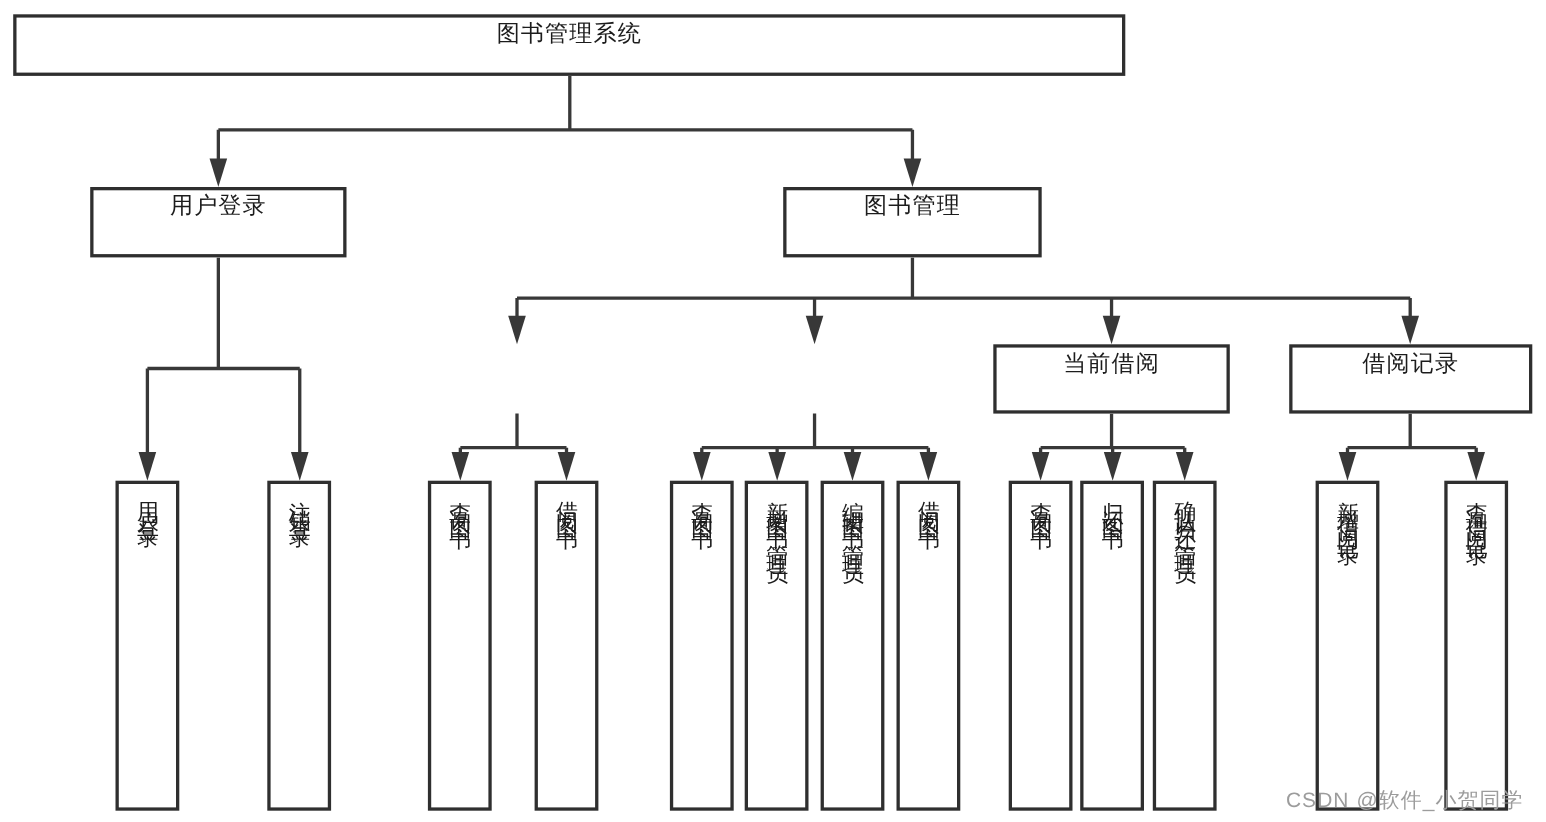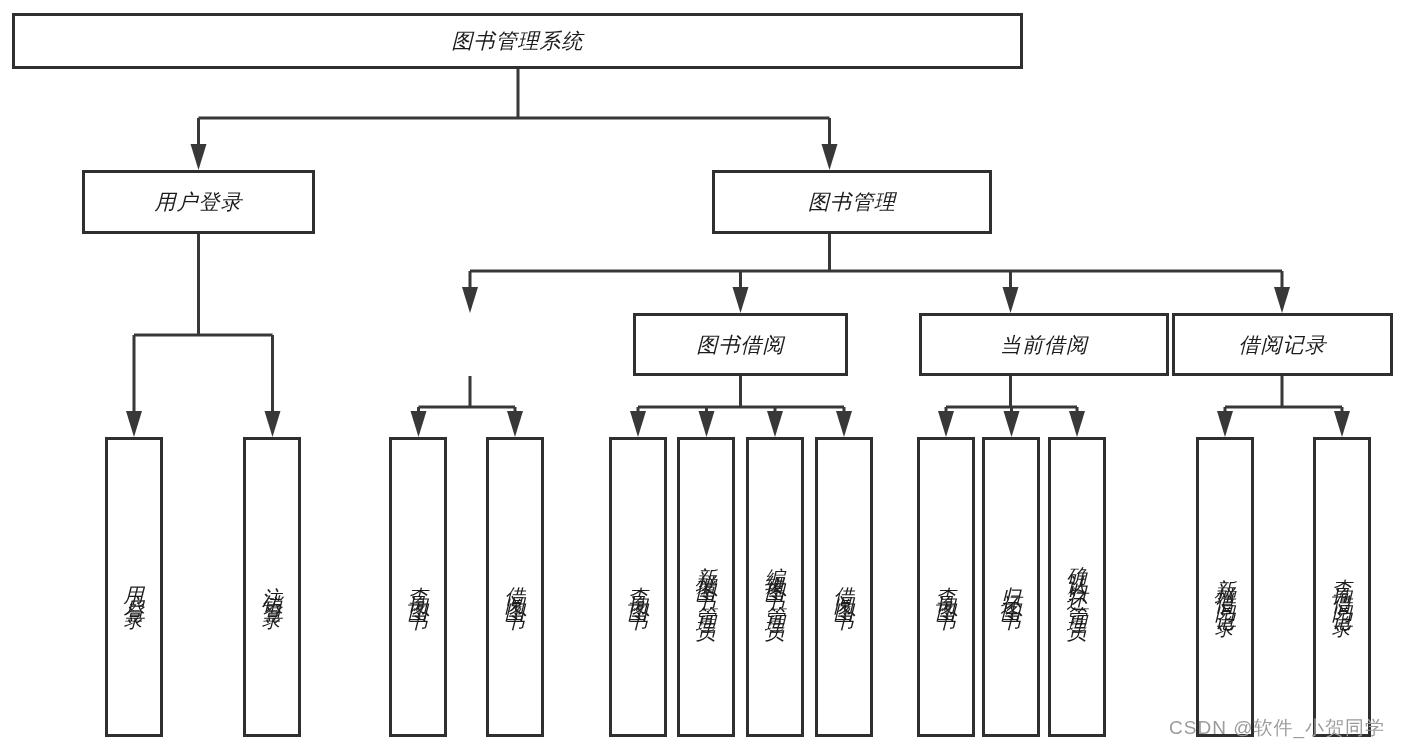--- a/index.html
+++ b/index.html
@@ -35,40 +35,38 @@
   svg.connectors .heads {
     fill: var(--line);
     stroke: none;
   }
 
   .node {
     position: absolute;
     border: 3px solid var(--border);
     background: var(--bg);
     display: flex;
-    align-items: center;
     justify-content: center;
     z-index: 1;
-    font-style: italic;
   }
   .node .lbl {
     color: var(--text);
     font-size: 21px;
     letter-spacing: 1px;
     white-space: nowrap;
   }
 
   
   .root  { left: 12px;  top: 13px;  width: 1011px; height: 56px; }
   .l2a   { left: 82px;  top: 170px; width: 233px;  height: 64px; }
-  .l2b   { left: 712px; top: 170px; width: 280px;  height: 64px; }
+  .l2b   { left: 712px; top: 170px; width: 235px;  height: 64px; }
   .l3    { top: 313px; height: 63px; }
   .l3a   { left: 362px;  width: 216px; }
   .l3b   { left: 633px;  width: 215px; }
-  .l3c   { left: 903px;  width: 250px; margin-left: 16px; }
+  .l3c   { left: 903px;  width: 215px; }
   .l3d   { left: 1172px; width: 221px; }
 
   
   .leaf  { top: 437px; height: 300px; width: 58px; }
   .leaf .lbl {
     writing-mode: vertical-rl;
     text-orientation: mixed;
     font-size: 20px;
     letter-spacing: 8px;
     line-height: 1;
@@ -148,23 +146,20 @@
     <span class="lbl">图书管理系统</span>
   </div>
 
   <div class="node l2a">
     <span class="lbl">用户登录</span>
   </div>
   <div class="node l2b">
     <span class="lbl">图书管理</span>
   </div>
 
-  <div class="node l3 l3b">
-    <span class="lbl">图书借阅</span>
-  </div>
   <div class="node l3 l3c">
     <span class="lbl">当前借阅</span>
   </div>
   <div class="node l3 l3d">
     <span class="lbl">借阅记录</span>
   </div>
 
   <div class="node leaf lf1">
     <span class="lbl">用户登录</span>
   </div>

